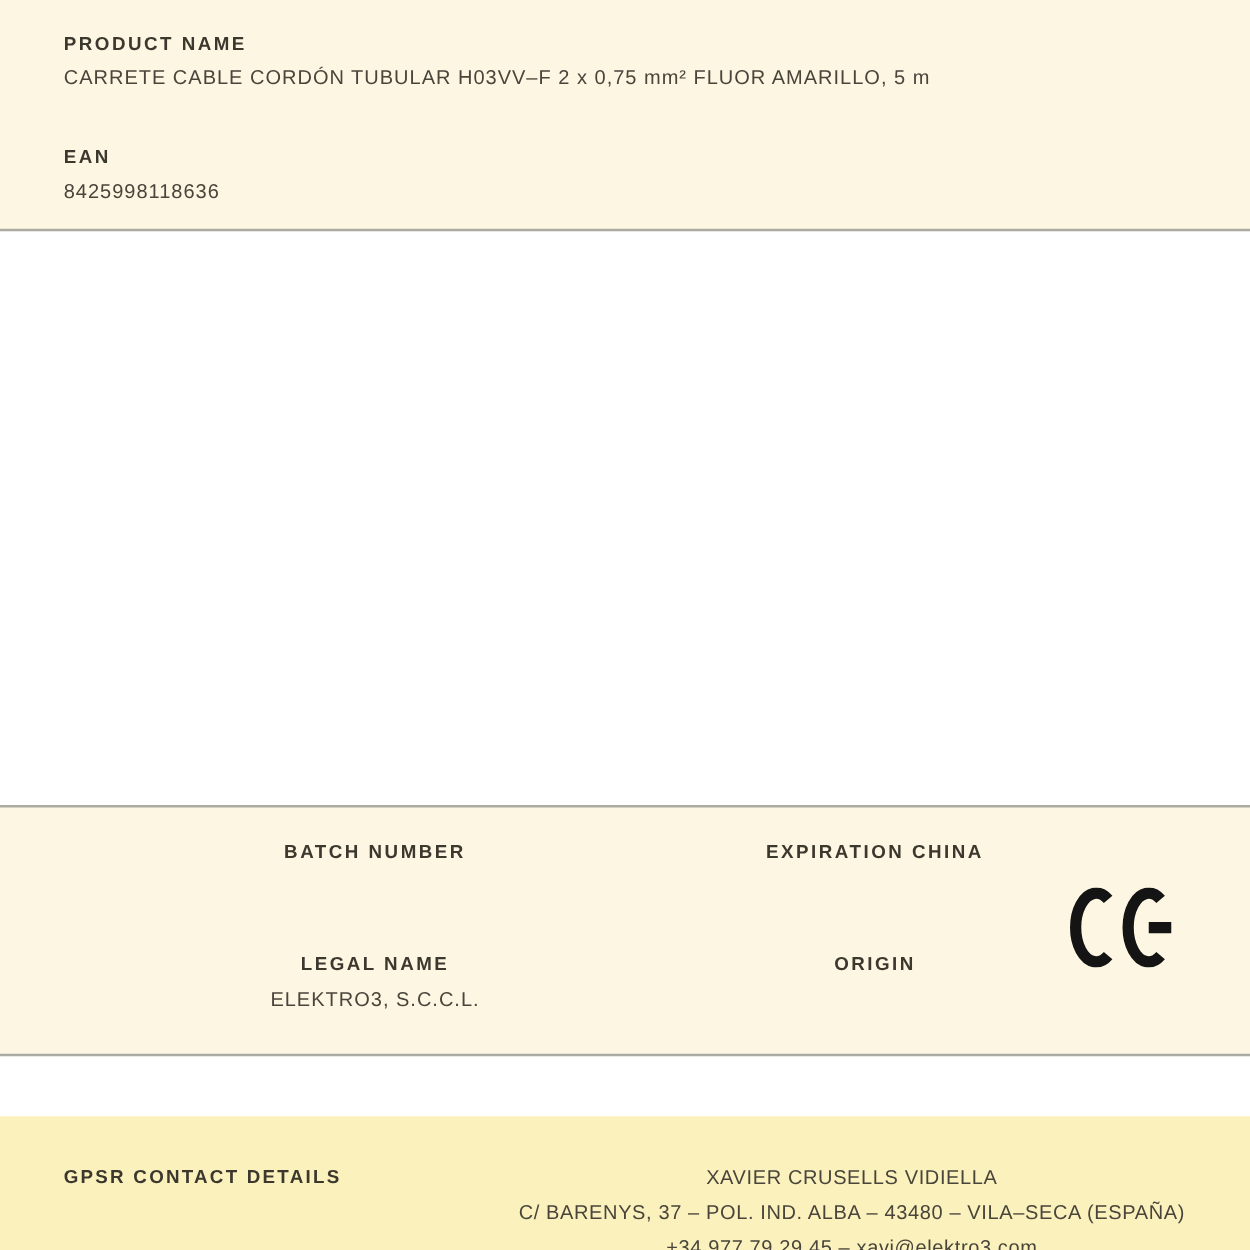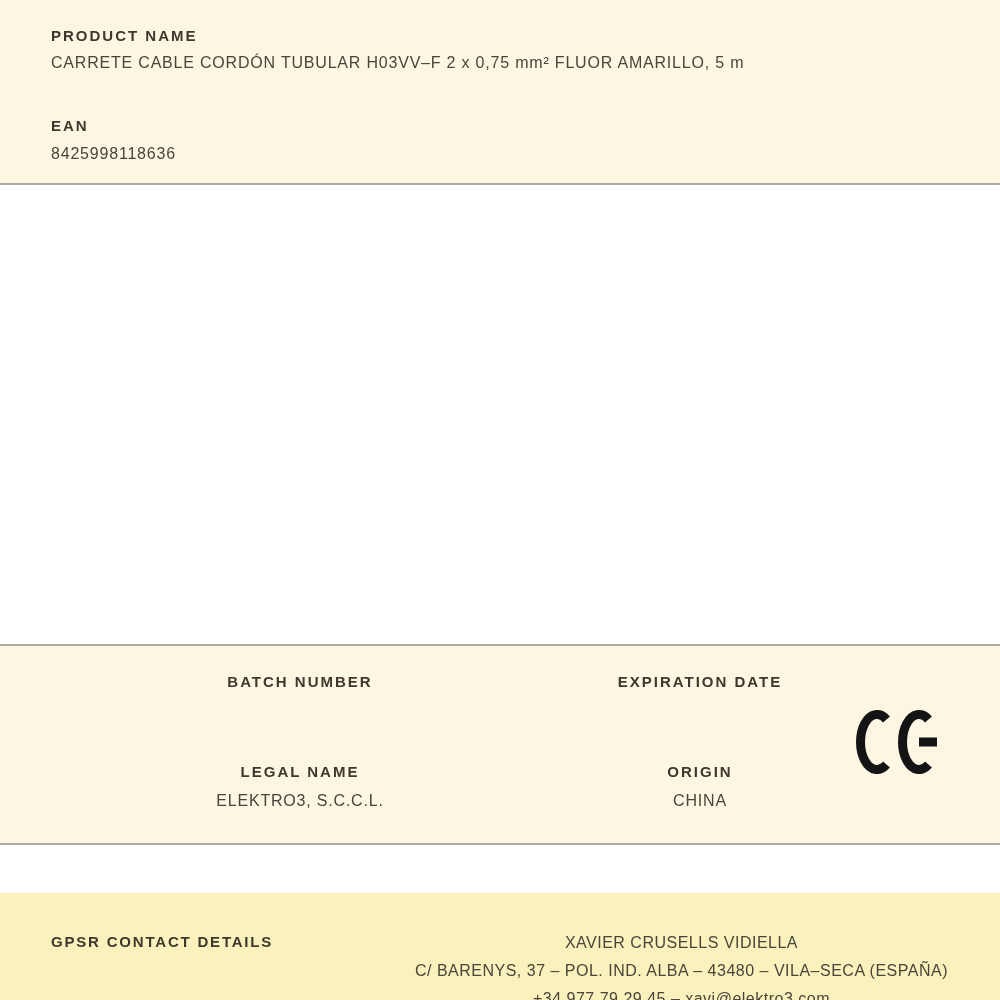--- a/index.html
+++ b/index.html
@@ -61,30 +61,29 @@
     <div class="abs field-label pn-label">PRODUCT NAME</div>
     <div class="abs field-value pn-value">CARRETE CABLE CORDÓN TUBULAR H03VV–F 2 x 0,75 mm² FLUOR AMARILLO, 5 m</div>
     <div class="abs field-label ean-label">EAN</div>
     <div class="abs field-value ean-value">8425998118636</div>
   </div>
 
   <div class="image-area"></div>
 
   <div class="details">
     <div class="cell col1 r-label1 field-label">BATCH NUMBER</div>
-    <div class="cell col2 r-label1 field-label">EXPIRATION DATE</div>
+    <div class="cell col2 r-label1 field-label">EXPIRATION CHINA</div>
 
     <div class="cell col1 r-value1 field-value"></div>
     <div class="cell col2 r-value1 field-value"></div>
 
     <div class="cell col2 r-label2 field-label">ORIGIN</div>
     <div class="cell col1 r-label2 field-label">LEGAL NAME</div>
 
     <div class="cell col1 r-value2 field-value">ELEKTRO3, S.C.C.L.</div>
-    <div class="cell col2 r-value2 field-value">CHINA</div>
 
     <div class="ce-wrap" aria-label="CE">
       <svg viewBox="0 0 86 64" xmlns="http://www.w3.org/2000/svg">
         <g fill="none" stroke="var(--ce_color)" stroke-width="9" stroke-linecap="butt">
           <path d="M 30.5 9.5 A 16.5 27.5 0 1 0 30.5 54.5"></path>
           <path d="M 72.5 9.5 A 16.5 27.5 0 1 0 72.5 54.5"></path>
           <path d="M 63 32 H 81"></path>
         </g>
       </svg>
     </div>

